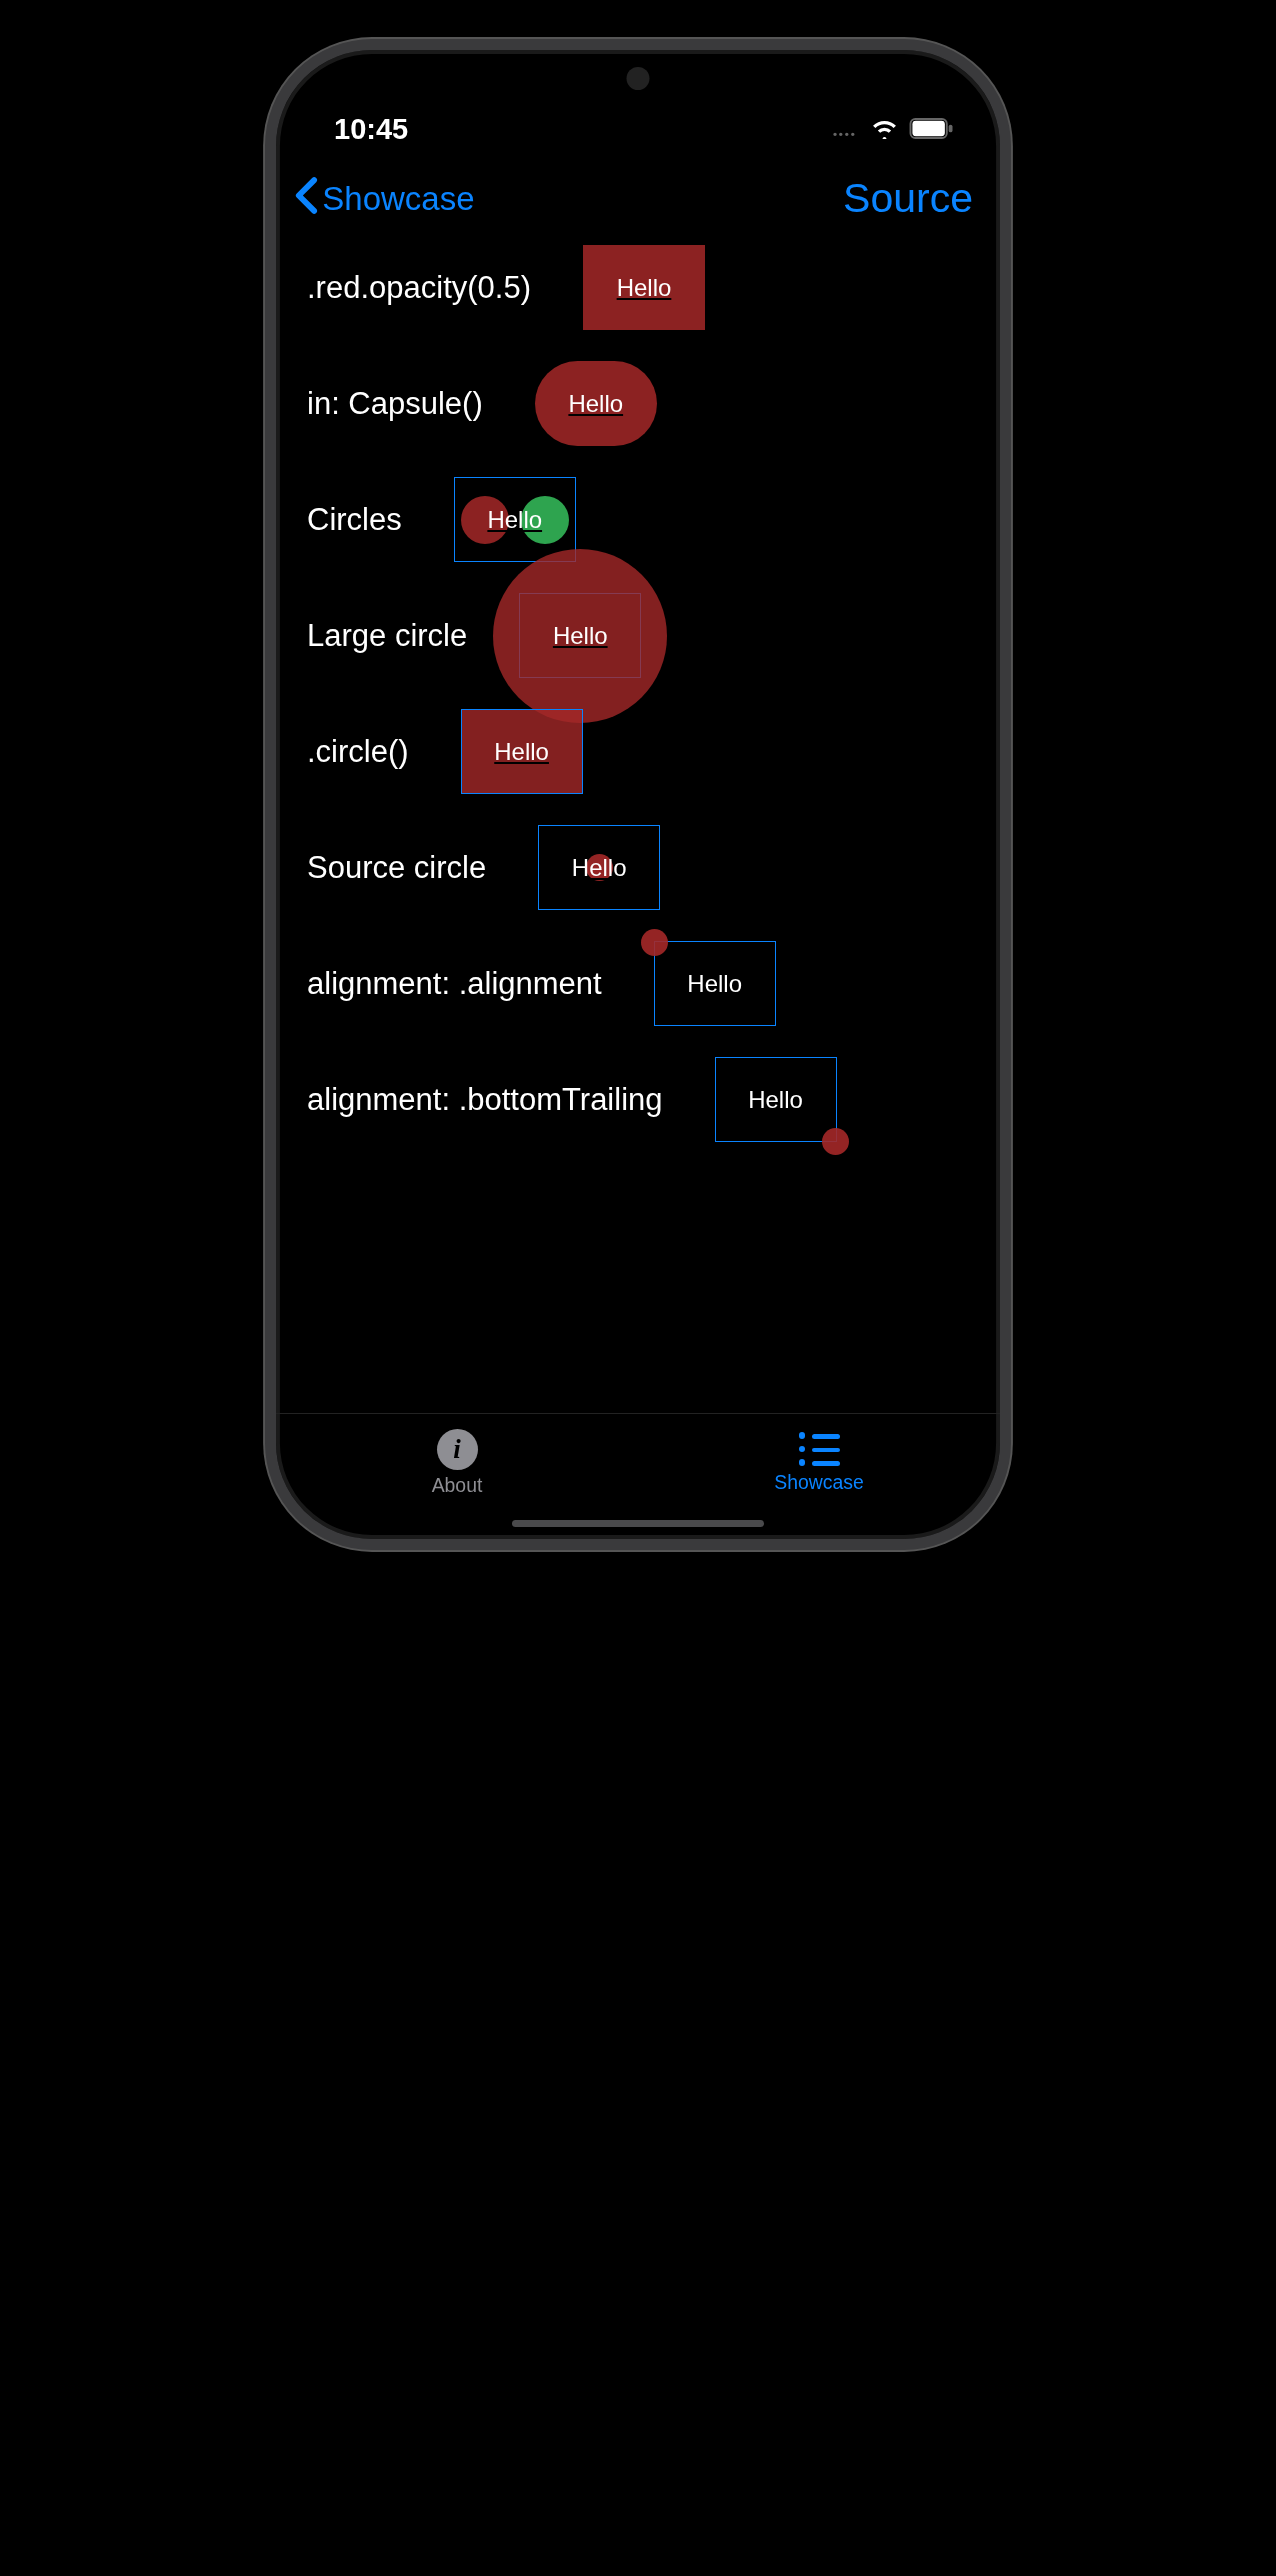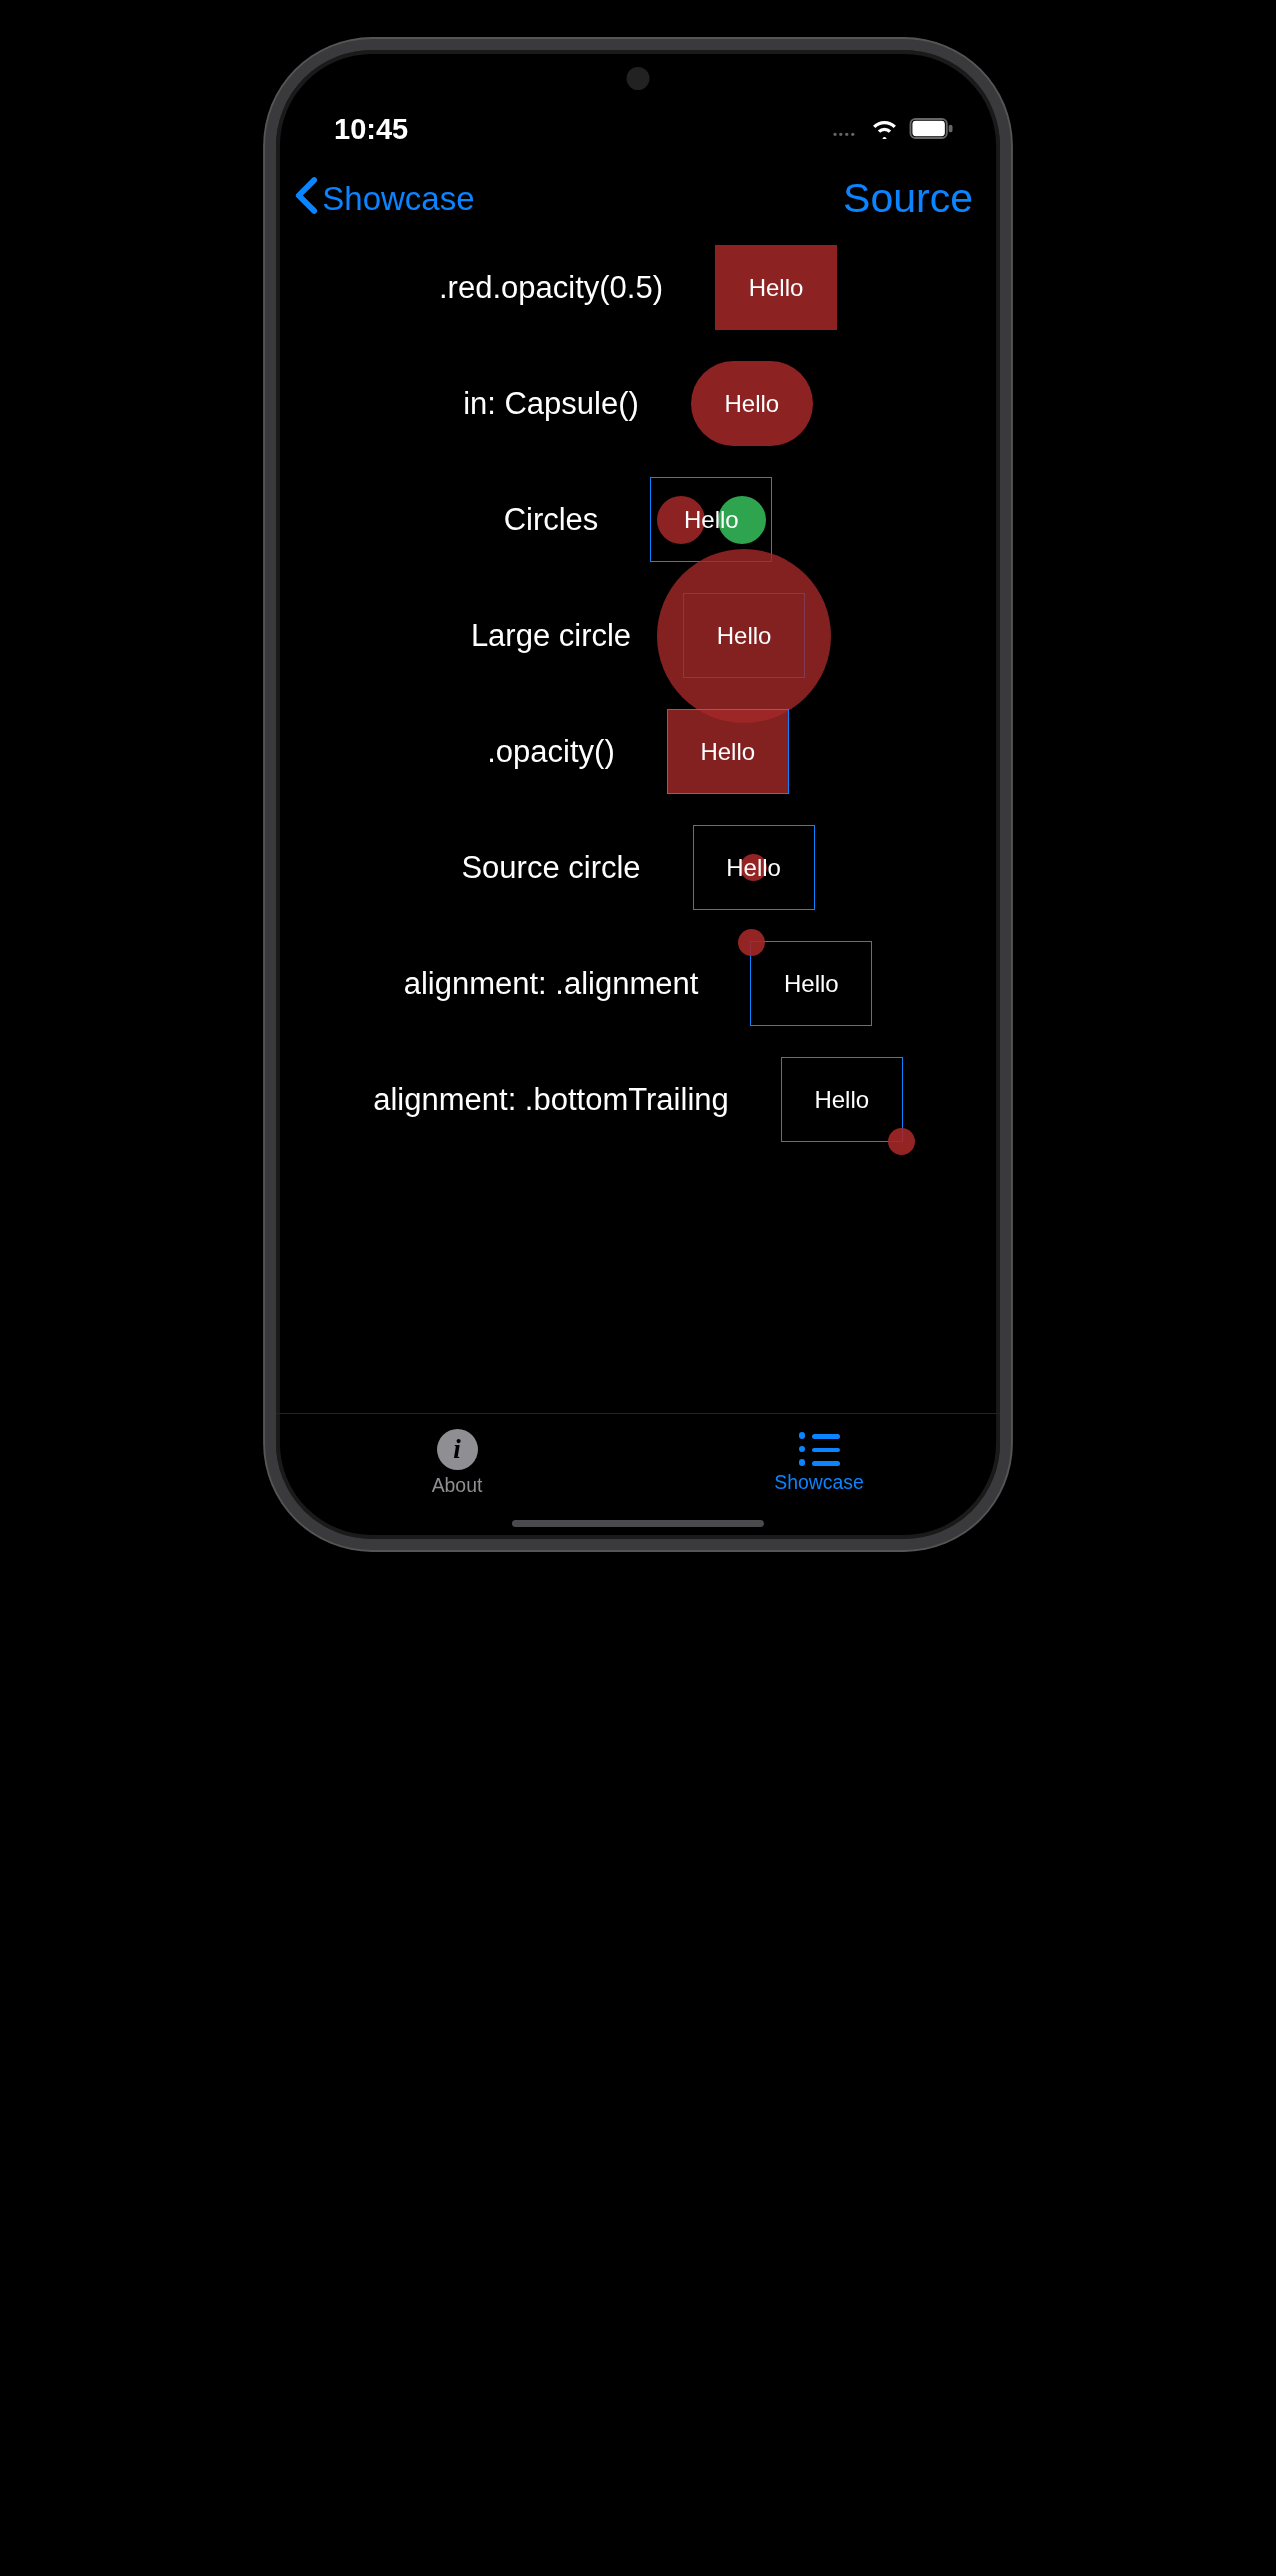--- a/index.html
+++ b/index.html
@@ -65,22 +65,23 @@
     font-size: 60px;
     font-weight: 700;
     padding: 11.6px 31px 23px;
   }
   .list {
     padding: 0 31px;
   }
   .row {
     display: flex;
     align-items: center;
-    justify-content: center;
+    justify-content: flex-start;
     height: 116px;
+    text-decoration: underline;
   }
   .row-label {
     color: #fff;
     font-size: 31px;
     font-weight: 400;
   }
   .sample-wrap {
     width: 174px;
     display: flex;
     justify-content: flex-end;
@@ -224,21 +225,21 @@
       <span class="row-label">Large circle</span>
       <div class="sample-wrap">
           <div class="hello-box border-blue">
         <div class="ov-large-circle"></div>
         <span class="txt">Hello</span>
       </div>
         </div>
     </div>
 
     <div class="row">
-      <span class="row-label">.opacity()</span>
+      <span class="row-label">.circle()</span>
       <div class="sample-wrap">
           <div class="hello-box border-blue clip">
         <div class="ov-large-circle"></div>
         <span class="txt">Hello</span>
       </div>
         </div>
     </div>
 
     <div class="row">
       <span class="row-label">Source circle</span>

